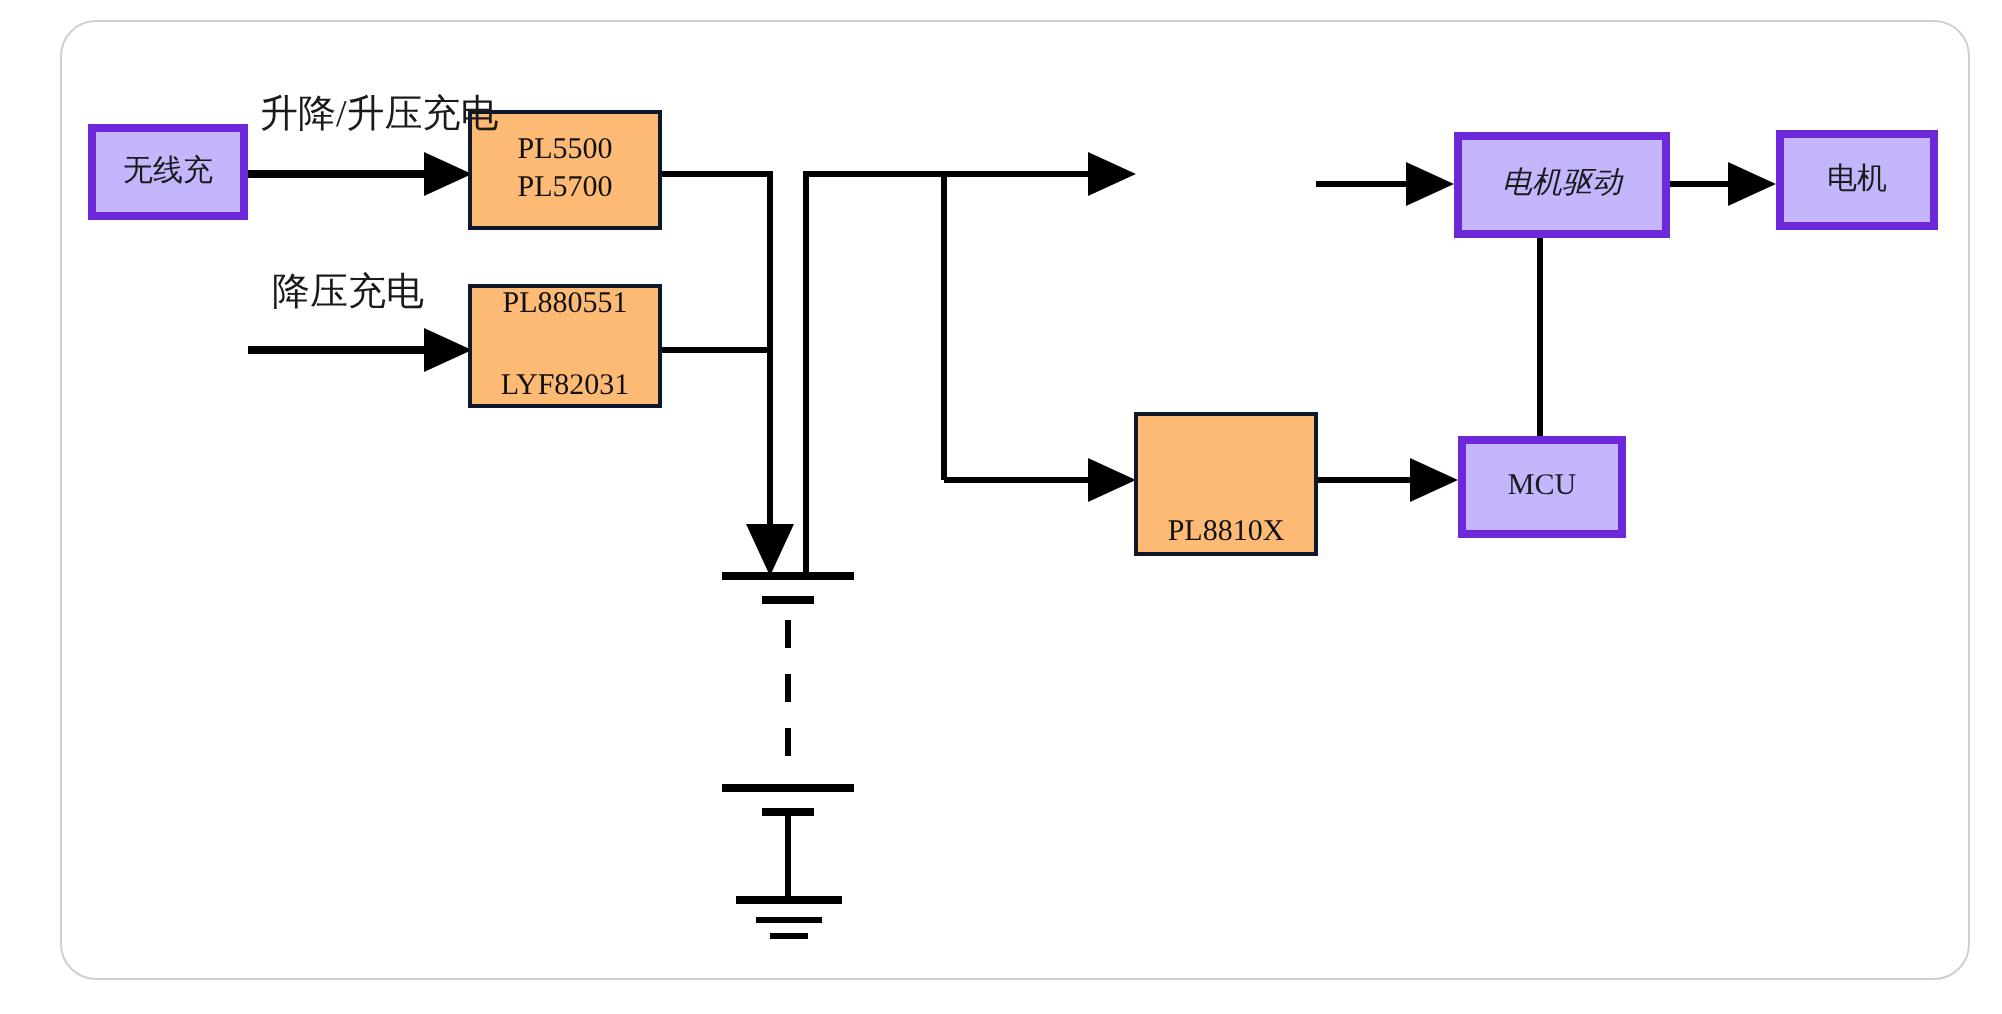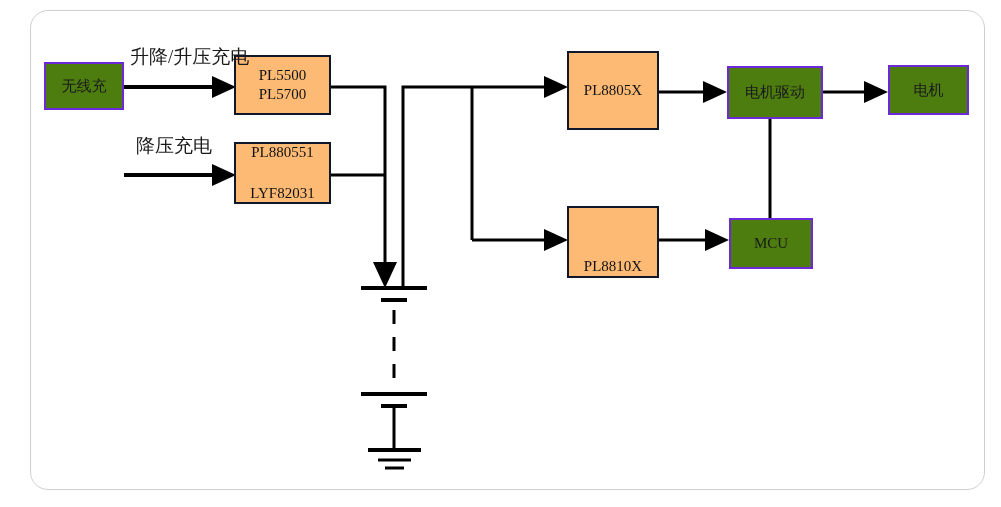--- a/index.html
+++ b/index.html
@@ -34,22 +34,22 @@
     display: flex;
     flex-direction: column;
     align-items: center;
     justify-content: center;
     text-align: center;
     line-height: 1.25;
     font-size: 15px;
     color: #1a1a1a;
   }
   .node.blue {
-    background: #4d7c0f;
-    border: 2px solid #6d28d9;
+    background: #c4b5fd;
+    border: 4px solid #6d28d9;
     text-align: right;
   }
   .node.green {
     background: #fdba74;
     border: 2px solid #0f172a;
     color: #111111;
   }
   .node .line2 { display: block; }
   .label {
     position: absolute;
@@ -177,29 +177,26 @@
   <div class="node green" style="left:234px; top:55px; width:97px; height:60px;">
     <span class="line2">PL5500</span>
     <span class="line2">PL5700</span>
   </div>
 
   <div class="node green" style="left:234px; top:142px; width:97px; height:62px;gap:22px;">
     <span class="line2">PL880551</span>
     <span class="line2">LYF82031</span>
   </div>
 
-  <div class="node green" style="left:567px; top:51px; width:92px; height:79px;">
-    <span>PL8805X</span>
-  </div>
 
   <div class="node green" style="left:567px; top:206px; width:92px; height:72px;justify-content:flex-end;">
     <span>PL8810X</span>
   </div>
 
-  <div class="node blue" style="left:727px; top:66px; width:96px; height:53px;">
+  <div class="node blue" style="left:727px; top:66px; width:108px; height:53px;font-style:italic;">
     <span>电机驱动</span>
   </div>
 
   <div class="node blue" style="left:729px; top:218px; width:84px; height:51px;">
     <span>MCU</span>
   </div>
 
   <div class="node blue" style="left:888px; top:65px; width:81px; height:50px;">
     <span>电机</span>
   </div>

